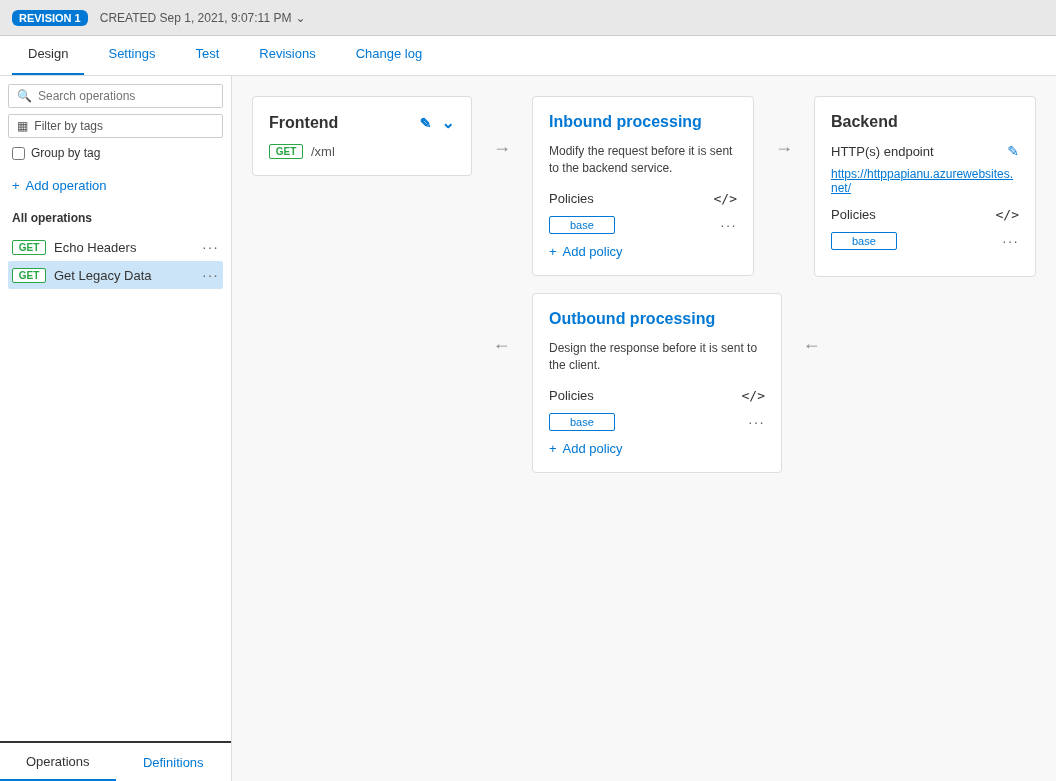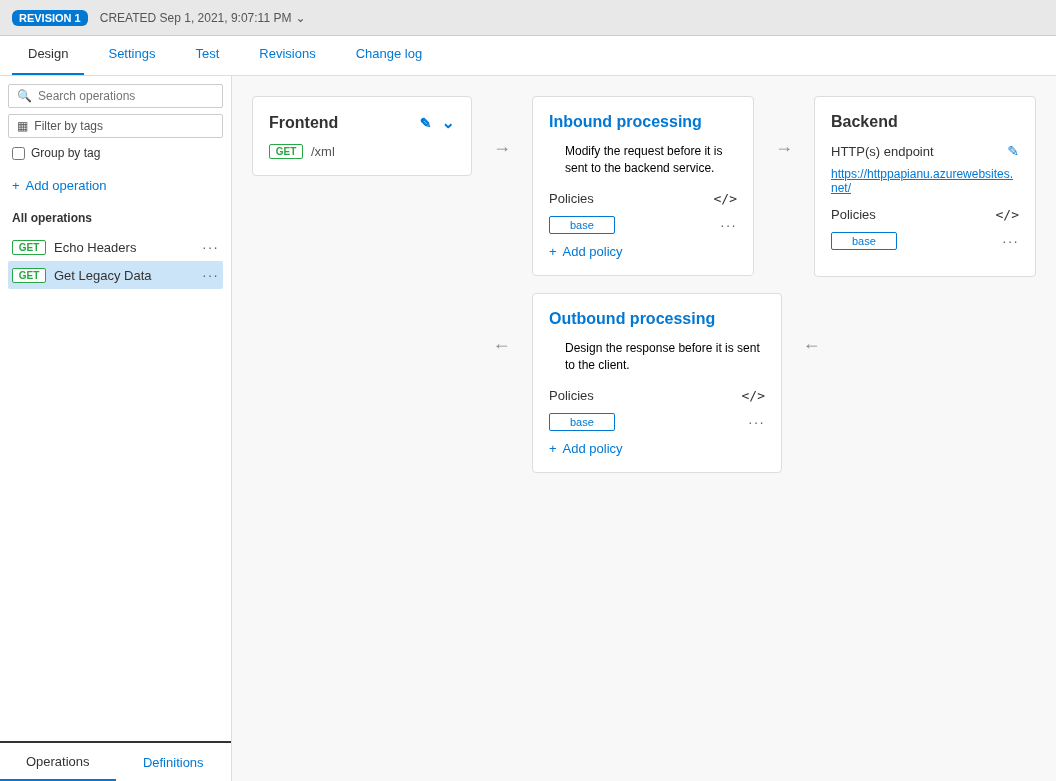--- a/index.html
+++ b/index.html
@@ -227,24 +227,23 @@
 
     .frontend-path {
       display: flex;
       align-items: center;
       gap: 8px;
       margin-top: 4px;
     }
 
     .inbound-desc {
       font-size: 12px;
-      color: #000000;
+      color: #404040;
       margin-bottom: 14px;
       line-height: 1.4;
-      margin-left: 16px;
     }
     .policies-row {
       display: flex;
       align-items: flex-end;
       justify-content: space-between;
       margin-bottom: 10px;
     }
     .policies-label { font-size: 13px; color: #333; font-weight: 500; }
     .code-icon { color: #333; font-size: 14px; cursor: pointer; }
     .base-policy-row {

